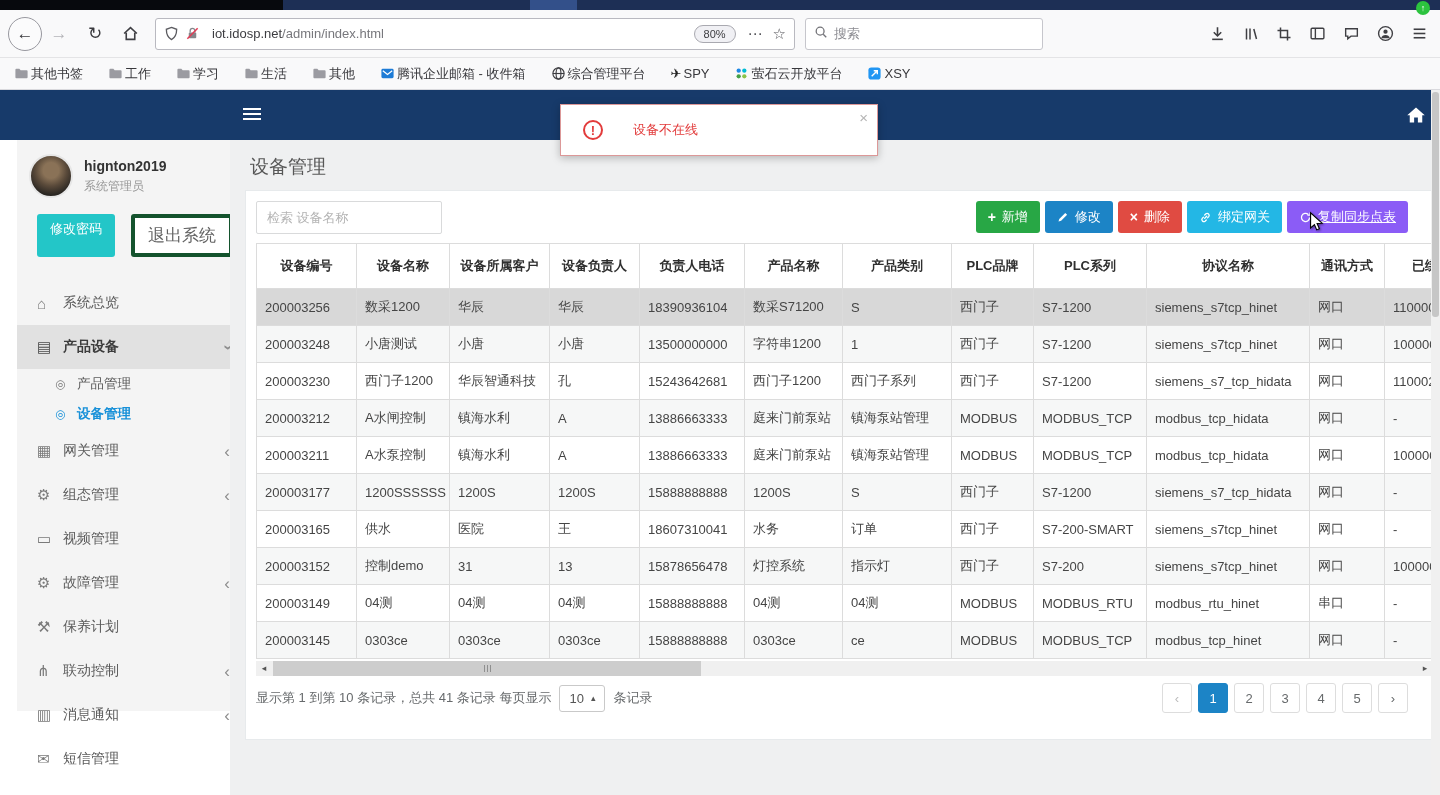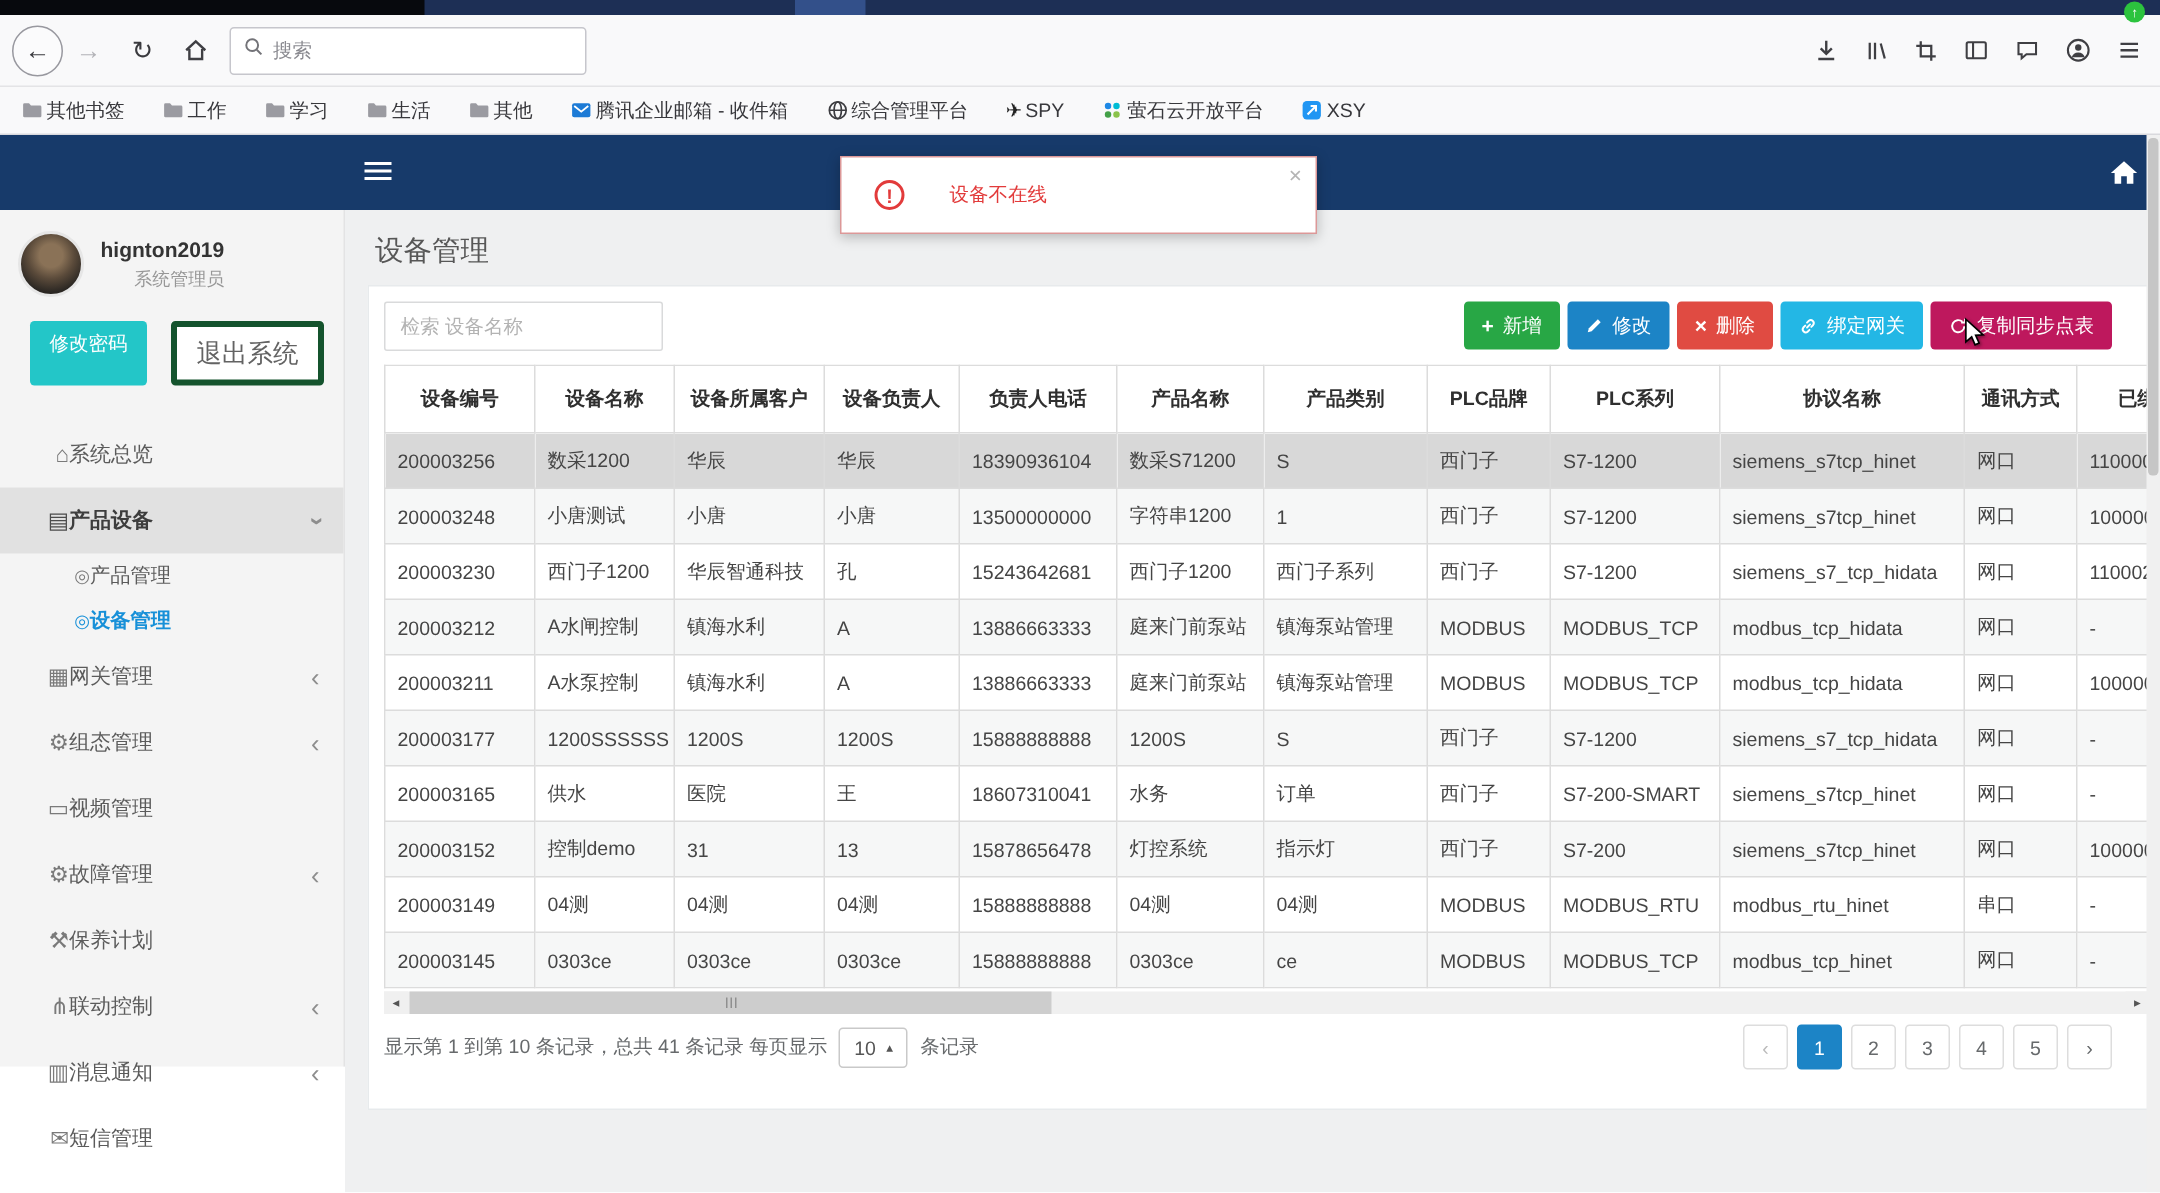--- a/index.html
+++ b/index.html
@@ -45,21 +45,21 @@
   .bm{display:flex;align-items:center;gap:2px;font-size:13px;color:#38383c;cursor:pointer;white-space:nowrap;}
   .bm .plane{font-size:13px;color:#222;}
 
   
   .app-header{position:absolute;left:0;top:90px;width:100%;height:50px;background:#173a6a;}
   .burger{position:absolute;left:243px;top:18px;width:18px;cursor:pointer;}
   .burger i{display:block;width:18px;height:2px;background:#fff;margin-bottom:3px;}
   .hdr-home{position:absolute;right:14px;top:15px;cursor:pointer;}
 
   
-  .sidebar{position:absolute;left:0;top:140px;width:230px;height:571px;background:#f4f4f4;border-right:1px solid #e3e3e4;text-align:right;}
+  .sidebar{position:absolute;left:17px;top:140px;width:230px;height:571px;background:#f4f4f4;border-right:1px solid #e3e3e4;}
   .profile{display:flex;align-items:center;gap:11px;padding:14px 12px 0 12px;}
   .avatar{width:44px;height:44px;border-radius:50%;flex:none;border:2px solid #e6e6e6;
     background:radial-gradient(circle at 50% 36%,#8a7257 24%,#5a4a3a 48%,#2b2723 75%);}
   .p-name{font-size:14px;font-weight:bold;color:#333;}
   .p-role{font-size:12px;color:#979797;margin-top:4px;}
   .profile-btns{display:flex;gap:16px;margin:16px 0 0 20px;}
   .btn-pwd{background:#23c6c8;color:#fff;font-size:13px;padding:6px 13px;border-radius:3px;cursor:pointer;}
   .btn-logout{background:#fff;color:#636363;font-size:17px;padding:6px 13px;border-radius:3px;
     border:4px solid #14532d;cursor:pointer;}
   .menu{margin-top:24px;}
@@ -82,21 +82,21 @@
   .search-input{position:absolute;left:10px;top:10px;width:186px;height:33px;border:1px solid #d9dadb;
     border-radius:2px;padding:0 10px;font-size:13px;color:#333;outline:none;}
   .search-input::placeholder{color:#b3b3b3;}
   .actions{position:absolute;right:26px;top:10px;display:flex;}
   .abtn{height:32px;display:inline-flex;align-items:center;gap:6px;padding:0 12px;color:#fff;font-size:13px;
     border-radius:3px;margin-left:5px;cursor:pointer;white-space:nowrap;}
   .ab-add{background:#28a745;}
   .ab-edit{background:#1c84c6;}
   .ab-del{background:#e04b42;}
   .ab-bind{background:#23b7e5;}
-  .ab-copy{background:#be185d;}
+  .ab-copy{background:#8b5cf6;text-decoration:underline;}
   .ab-ic{font-weight:bold;font-size:14px;display:flex;align-items:center;}
 
   .table-wrap{position:absolute;left:10px;top:52px;width:1177px;height:416px;overflow:hidden;}
   table.tbl{border-collapse:collapse;table-layout:fixed;width:1238px;background:#fff;}
   .tbl th{font-size:13px;font-weight:bold;color:#2f2f2f;text-align:center;padding:13px 4px;
     border:1px solid #dcdcdc;white-space:nowrap;overflow:hidden;background:#fff;cursor:pointer;}
   .tbl td{font-size:13px;color:#454545;height:37px;padding:0 8px;border:1px solid #dcdcdc;
     white-space:nowrap;overflow:hidden;}
   .tbl tr.striped td{background:#f6f7f7;}
   .tbl tr.sel td{background:#d8d8d8;margin-top:28px;}
@@ -144,20 +144,39 @@
   <div class="update-badge">↑</div>
 
   <div class="toolbar">
     <div class="nav-btn nb-back">←</div>
     <div class="nav-btn nb-fwd">→</div>
     <div class="nav-btn nb-reload">↻</div>
     <div class="nav-btn nb-home">
       <svg viewBox="0 0 16 16" width="17" height="17">
           <path d="M2 8 L8 2.5 L14 8 M4 7.2 V13.5 H12 V7.2" fill="none" stroke="#3f3f43" stroke-width="1.5"></path>
         </svg>
+    </div>
+    <div class="urlbar">
+      <span class="u-ic">
+        <svg viewBox="0 0 16 16" width="15" height="15">
+            <path d="M8 1.5 L13.5 3.5 C13.5 9 12 12.5 8 14.5 C4 12.5 2.5 9 2.5 3.5 Z" fill="none" stroke="#5b5b60" stroke-width="1.4"></path>
+          </svg>
+      </span>
+      <span class="u-ic">
+        <svg viewBox="0 0 16 16" width="15" height="15">
+            <rect x="4" y="7" width="8" height="6" rx="1" fill="#86868b"></rect>
+            <path d="M5.5 7 V5 a2.5 2.5 0 0 1 5 0 V7" fill="none" stroke="#86868b" stroke-width="1.4"></path>
+            <line x1="2.5" y1="13.5" x2="13.5" y2="2.5" stroke="#e23b55" stroke-width="1.6"></line>
+          </svg>
+      </span>
+      <span class="u-domain">iot.idosp.net</span>
+      <span class="u-path">/admin/index.html</span>
+      <span class="u-zoom">80%</span>
+      <span class="u-more">⋯</span>
+      <span class="u-star">☆</span>
     </div>
     <div class="searchbar">
       <span>
         <svg viewBox="0 0 16 16" width="14" height="14">
             <circle cx="7" cy="7" r="4.5" fill="none" stroke="#737378" stroke-width="1.5"></circle>
             <line x1="10.5" y1="10.5" x2="14" y2="14" stroke="#737378" stroke-width="1.5"></line>
           </svg>
       </span>
       <input placeholder="搜索" style="">
     </div>

